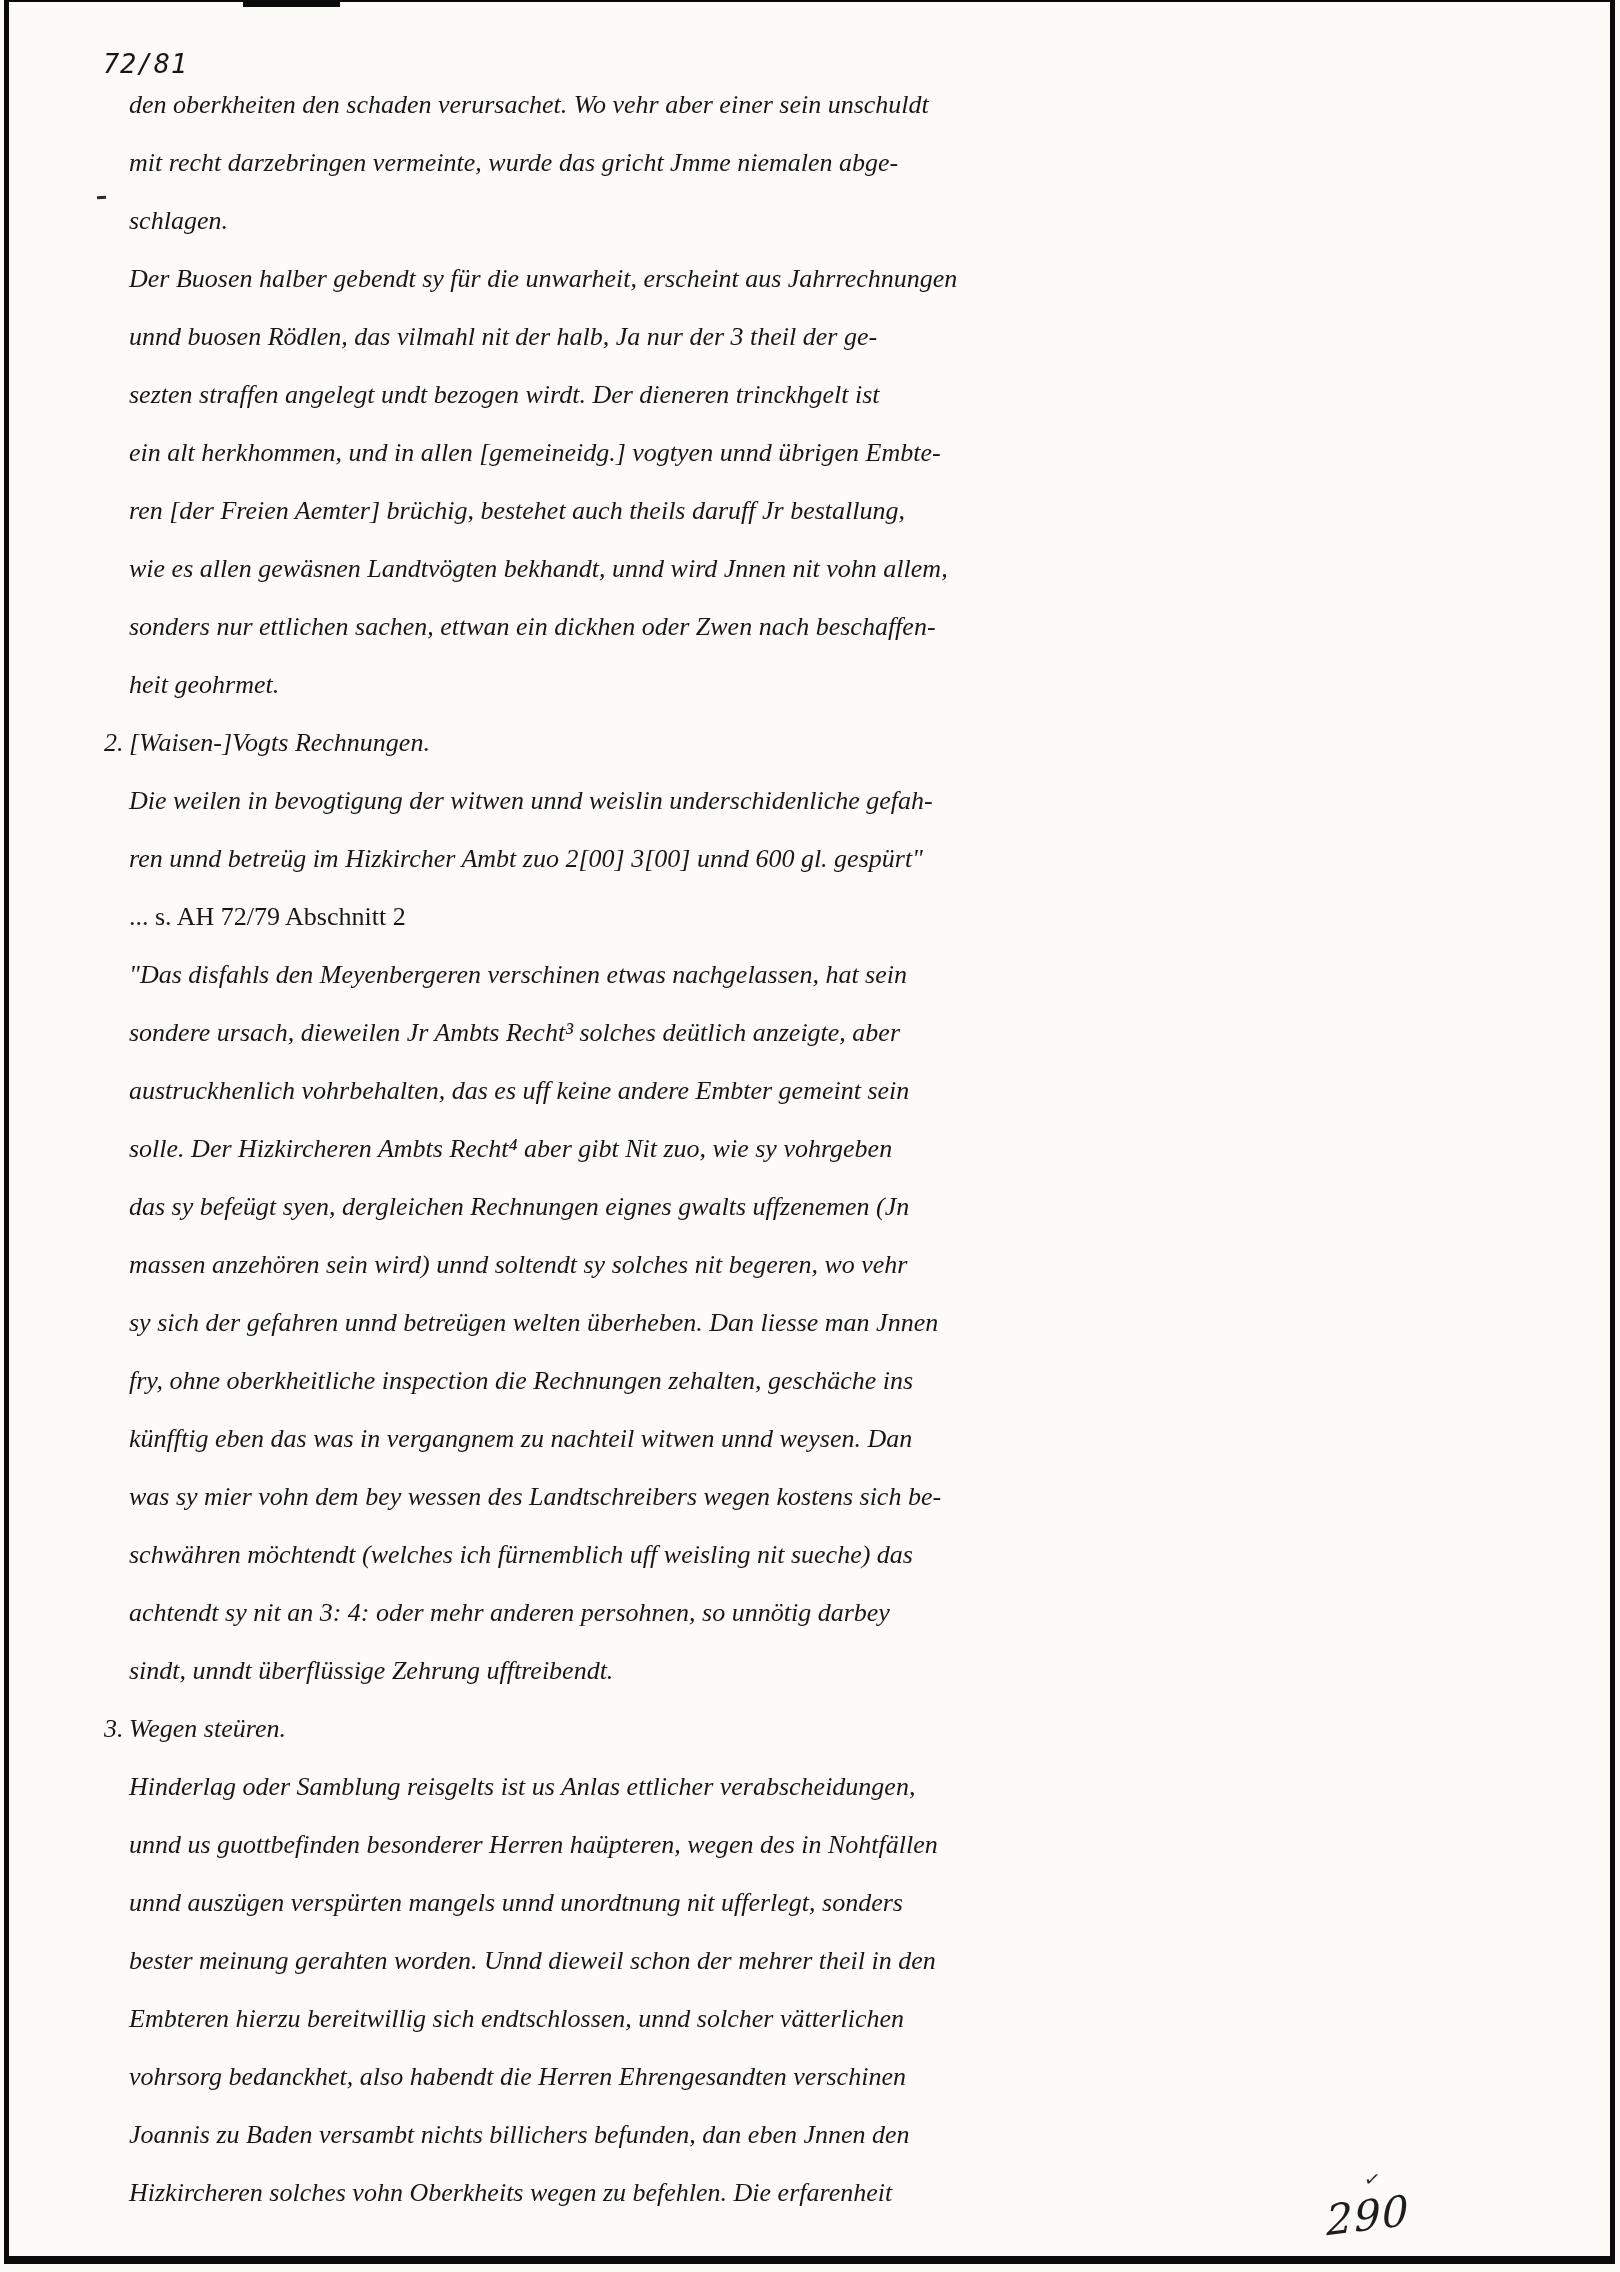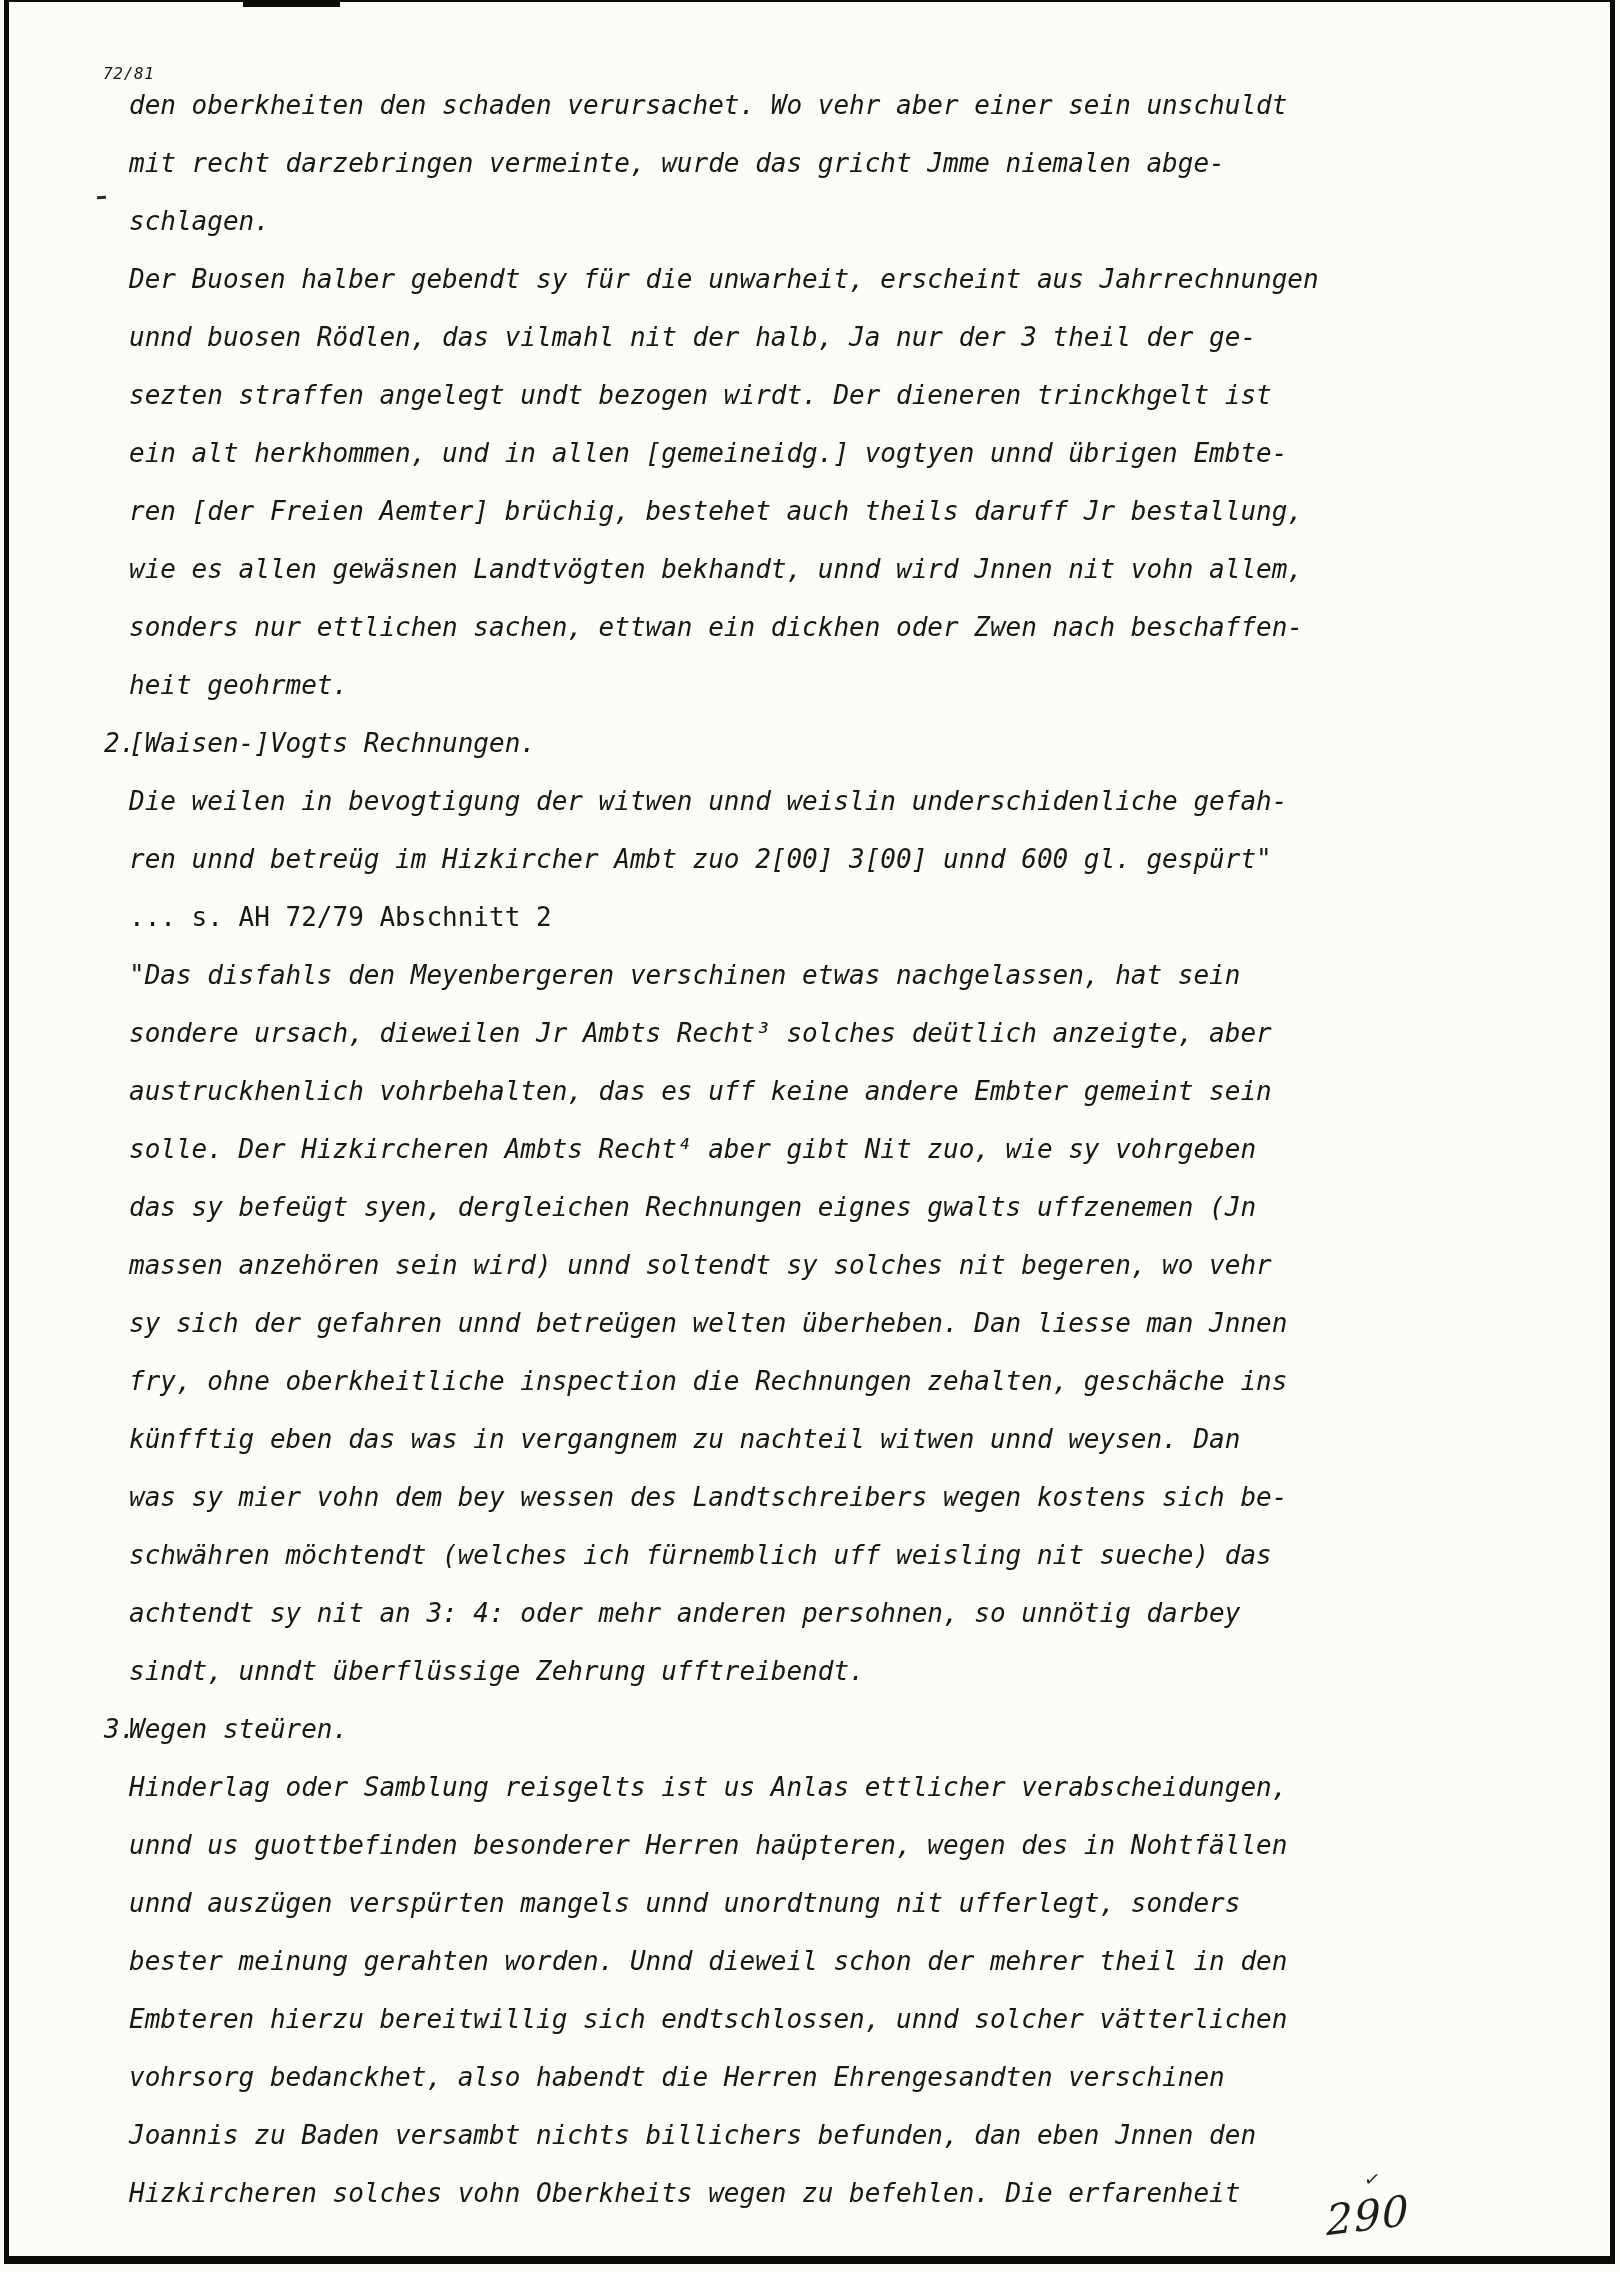--- a/index.html
+++ b/index.html
@@ -40,39 +40,39 @@
     top: 196px;
     width: 9px;
     height: 2.6px;
     background: #2a2a2a;
     transform: rotate(-4deg);
   }
   .header-number {
     position: absolute;
     left: 103px;
     top: 48px;
-    font-size: 16px;
+    font-size: 27px;
     font-style: italic;
     letter-spacing: 0.7px;
-    margin-top: 16px;
   }
   .text-block {
     position: absolute;
     left: 129px;
     top: 76px;
     width: 1344px;
     font-size: 26px;
     line-height: 58px;
     font-style: italic;
     white-space: pre;
   }
   .line {
     position: relative;
     height: 58px;
     white-space: pre;
+    font-family: Liberation Serif, serif;
   }
   .line .marker {
     position: absolute;
     left: -25px;
     top: 0;
   }
   .line.upright {
     font-style: normal;
   }
   .handwritten {

